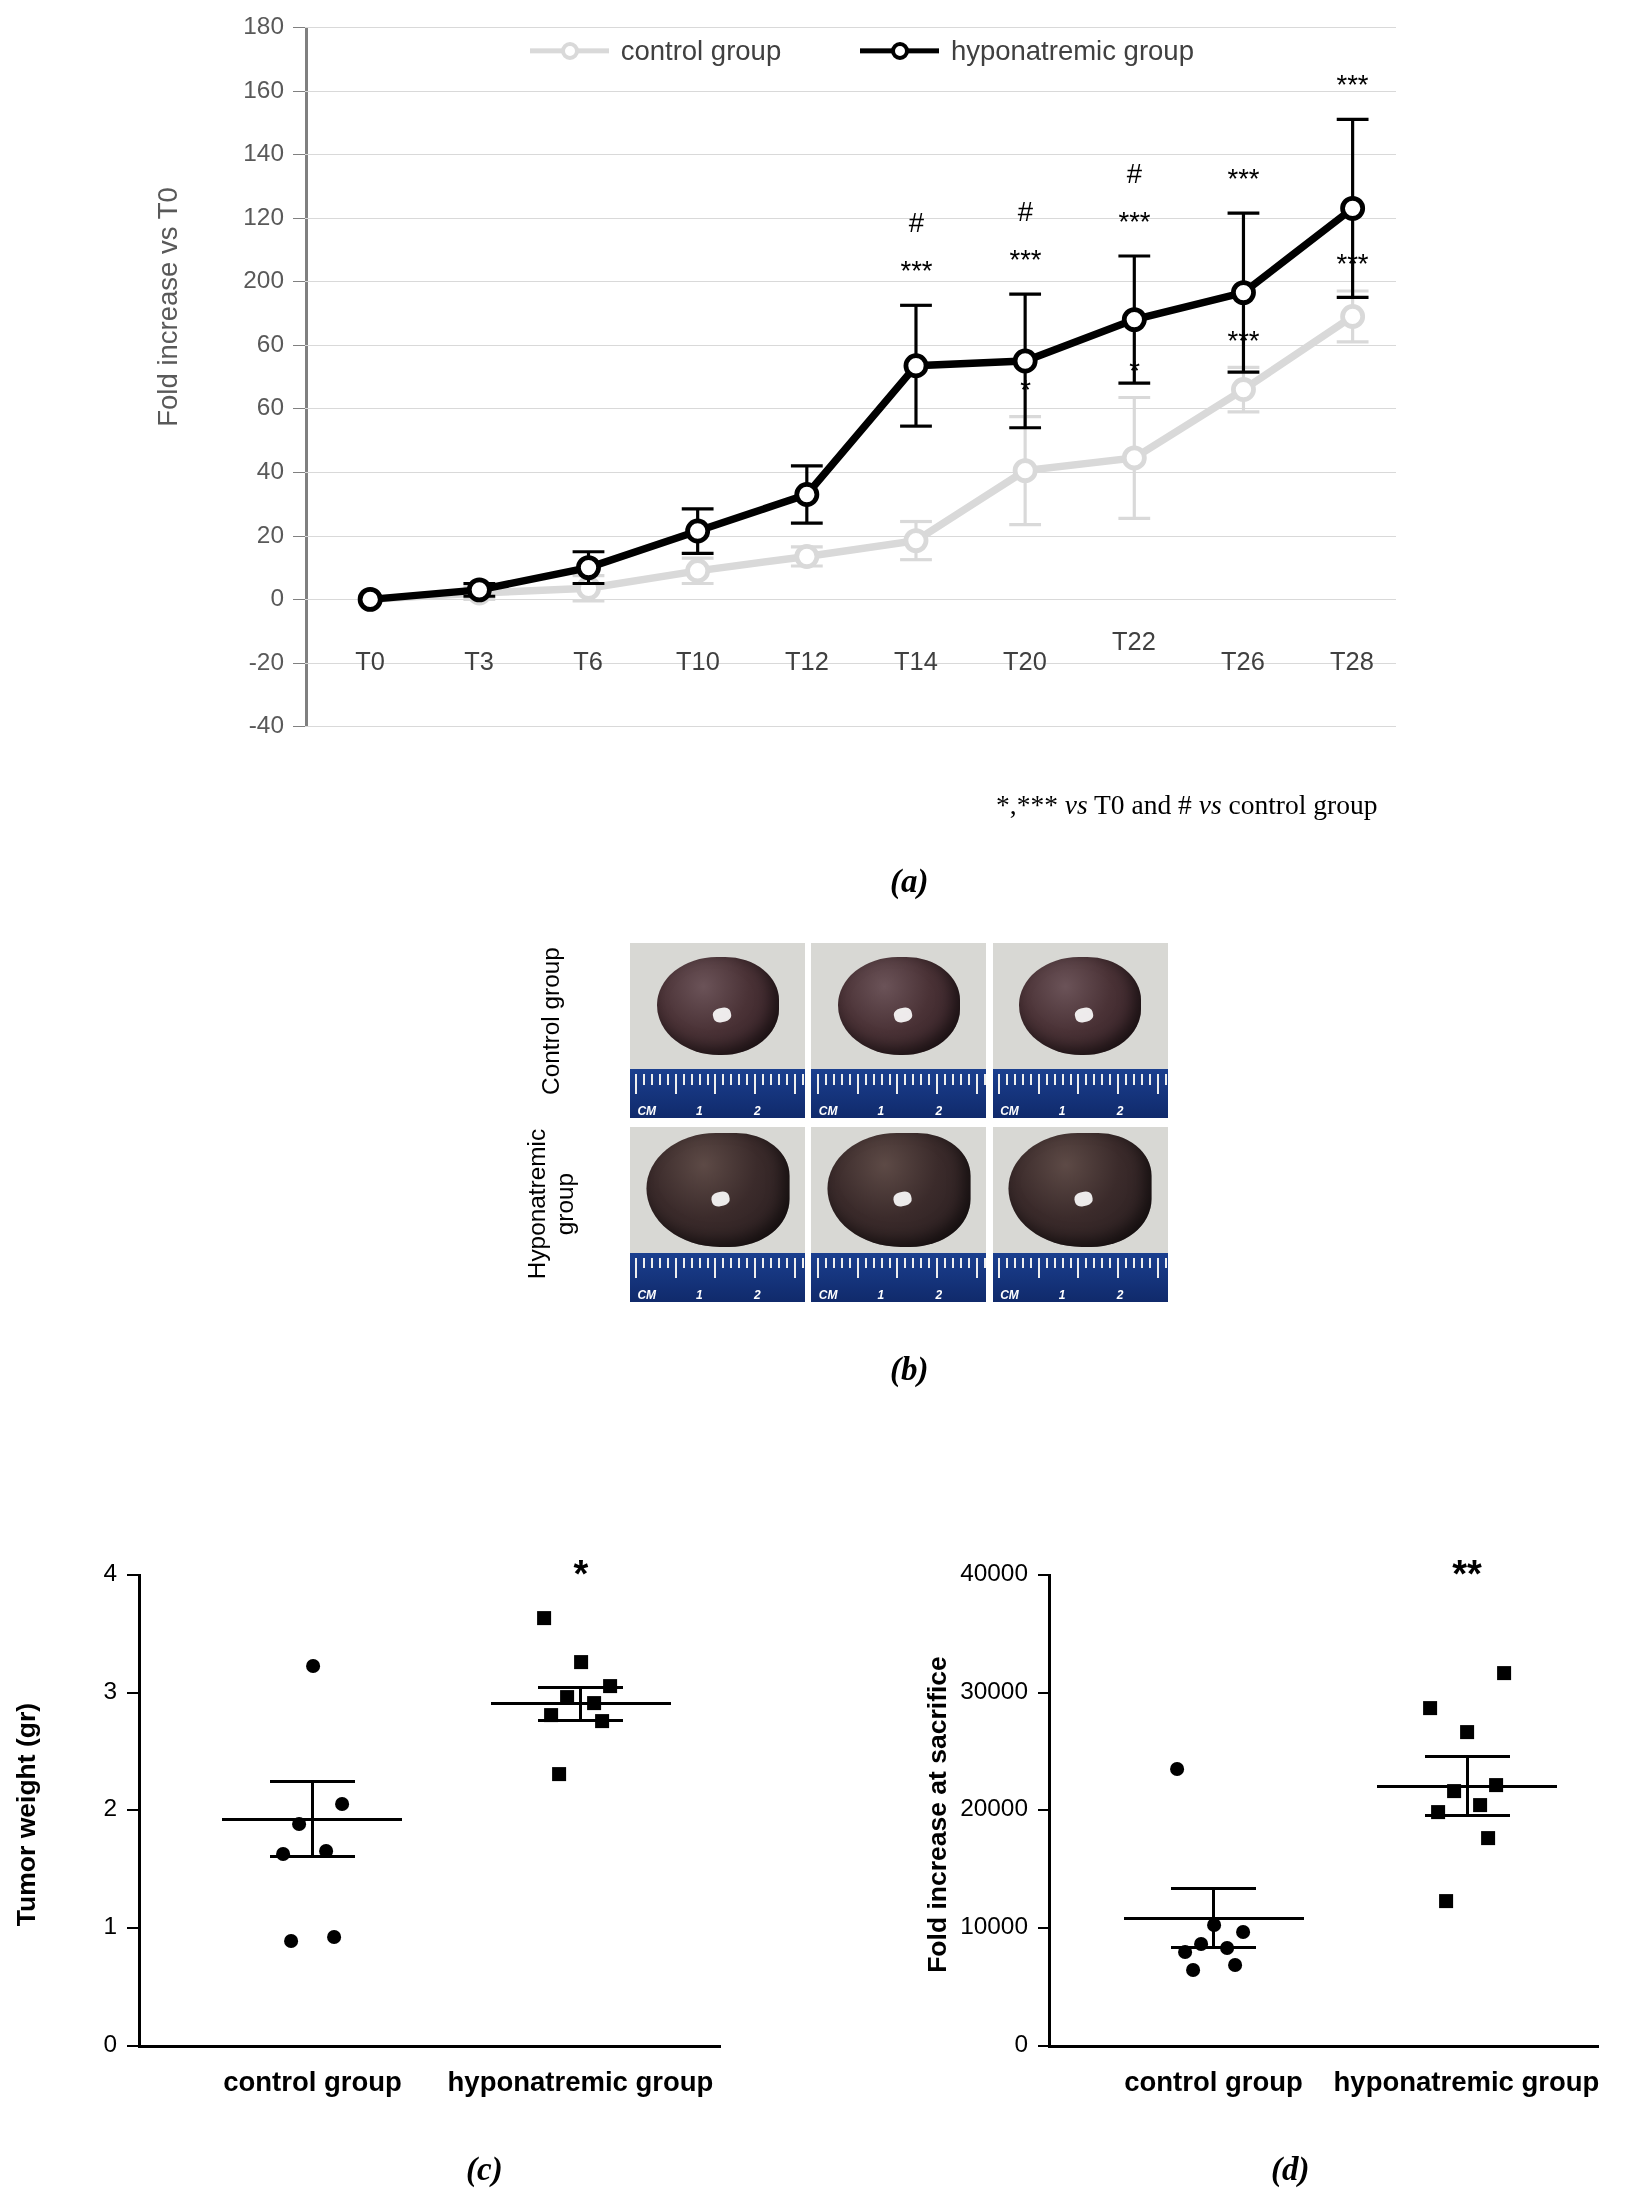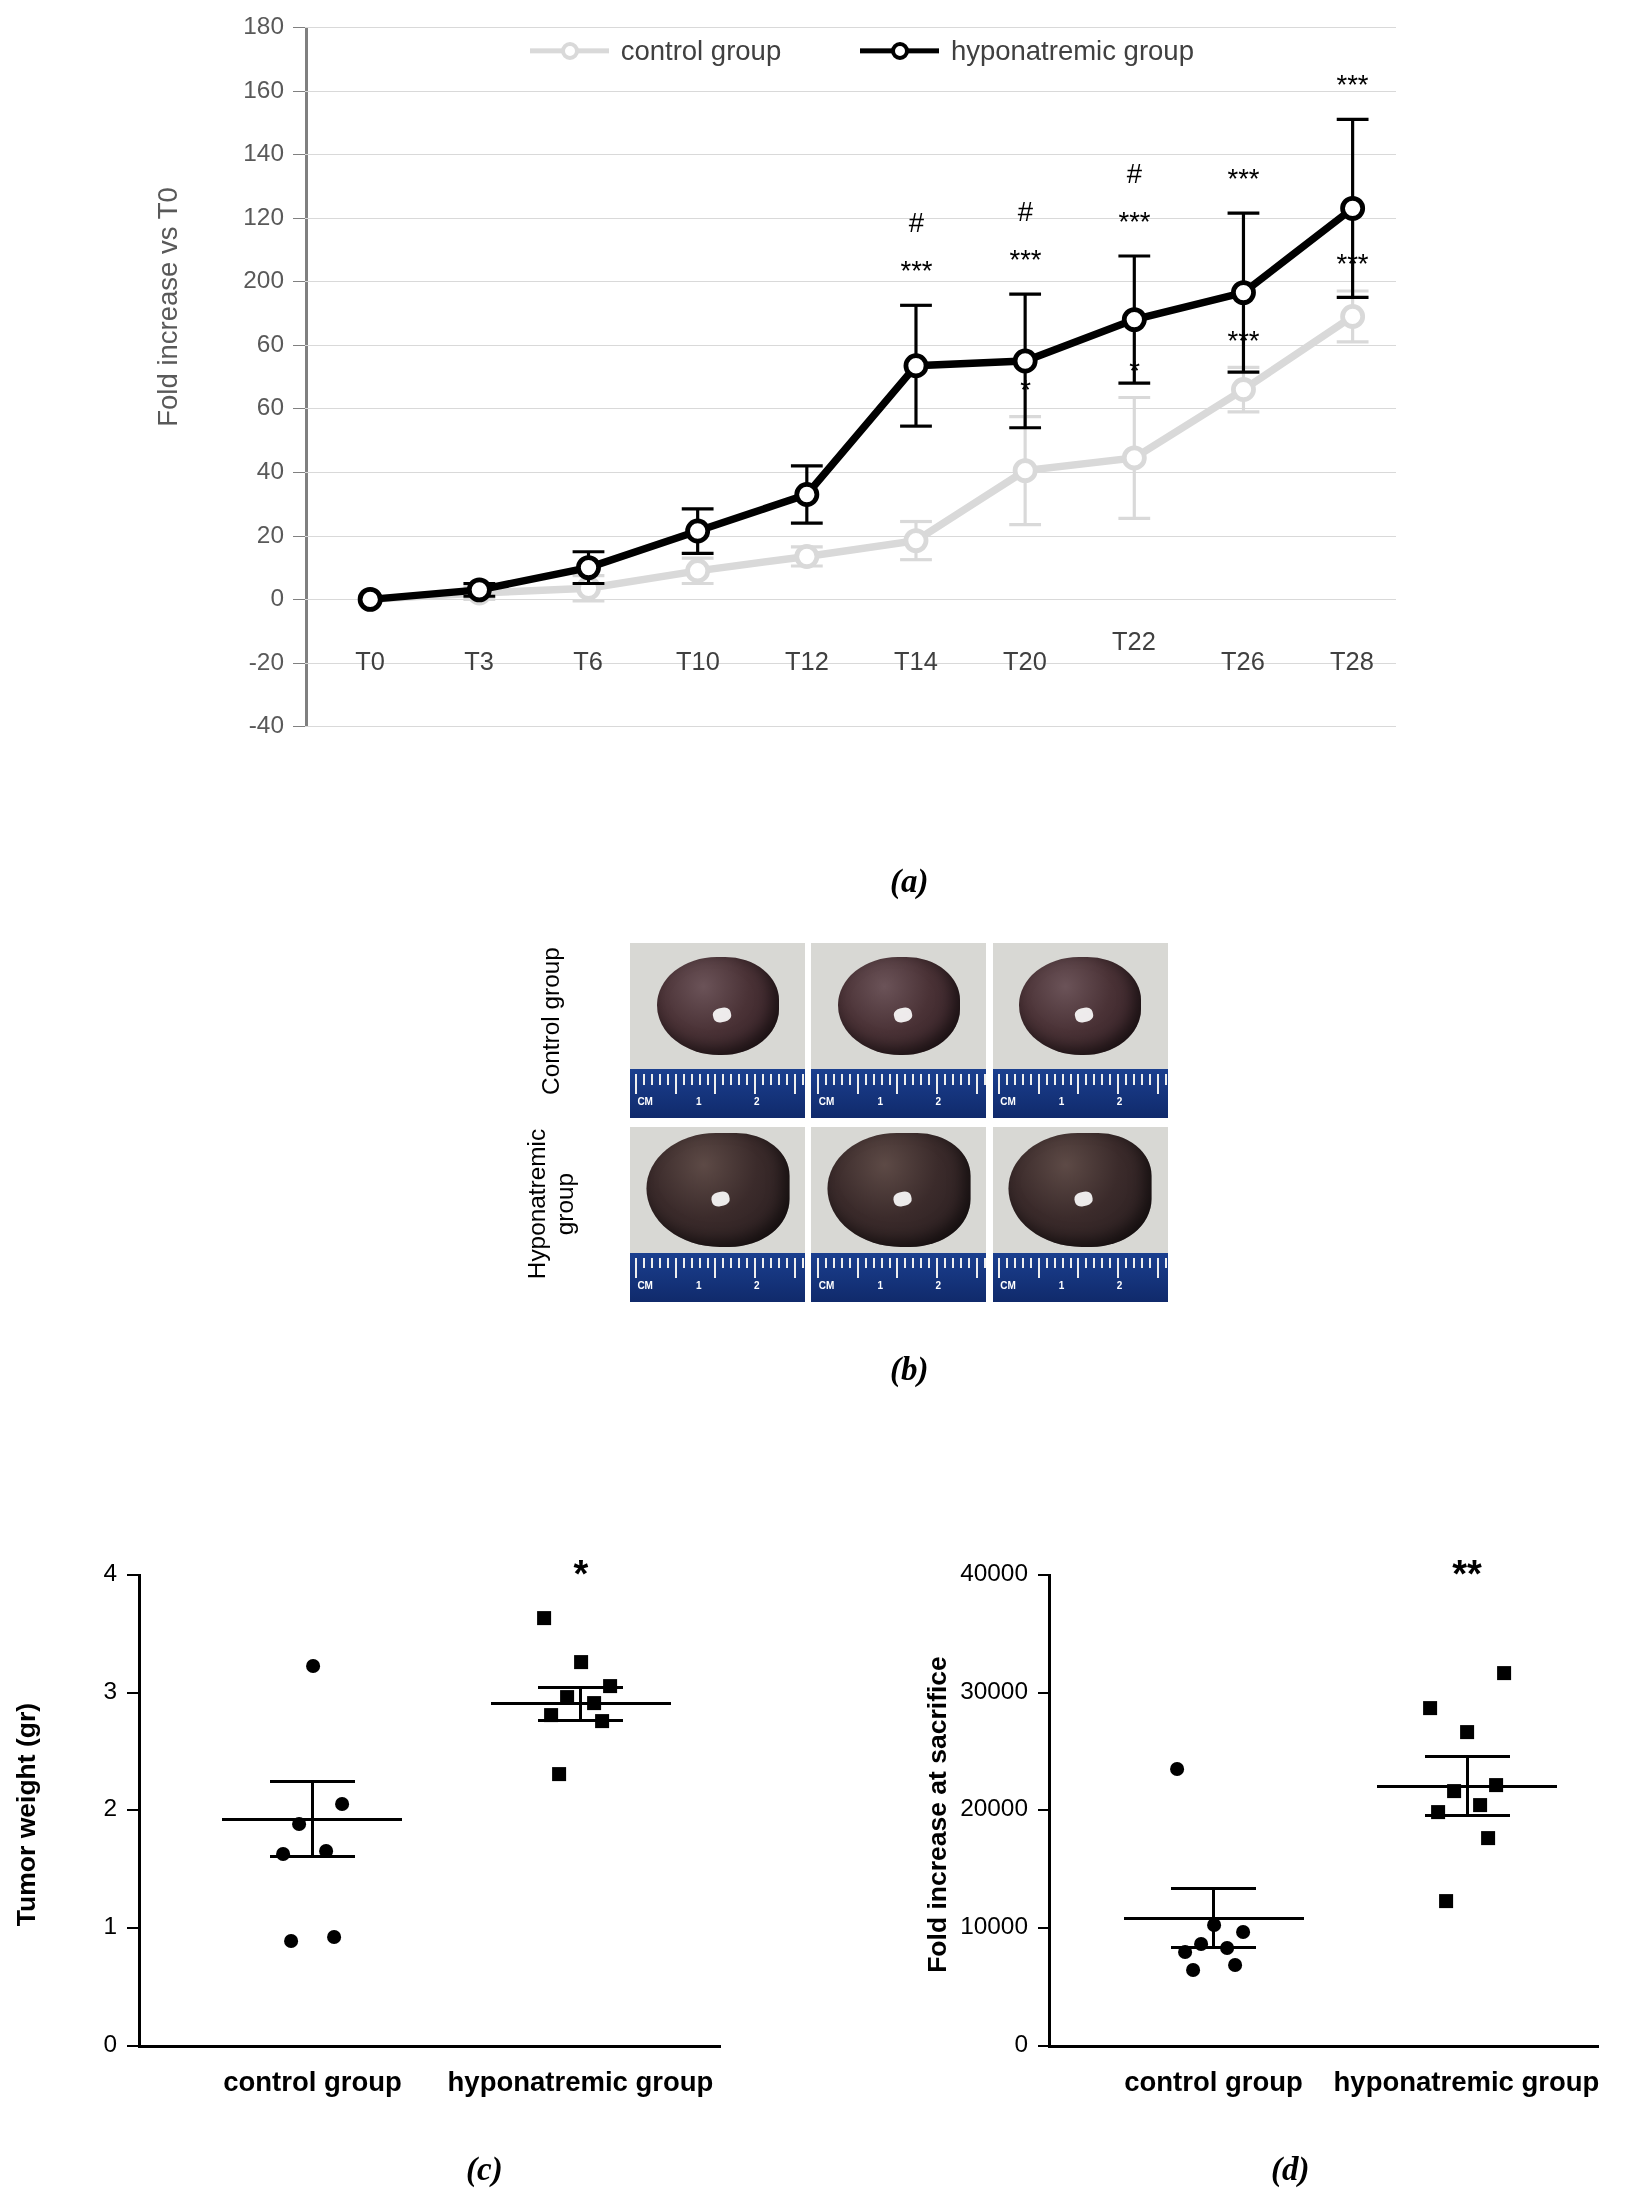--- a/index.html
+++ b/index.html
@@ -85,21 +85,21 @@
   .organ .gleam {
     position:absolute; left:46%; top:52%; width:18px; height:13.8px; background:#fff;
     border-radius:40%; opacity:.9; transform:rotate(-12deg);
   }
   .ruler {
     position:absolute; left:0; bottom:0; width:100%; height:49px;
     background: linear-gradient(#1b3f8f, #102a6b);
   }
   .ruler .tickset { position:absolute; left:5.3px; top:5.3px; right:0; height:21px; }
   .ruler .t { position:absolute; top:0; width:2.1px; background:#eee; }
-  .ruler .lbl { position:absolute; bottom:11px; color:#fff; font-size:10px; font-weight:bold; }
+  .ruler .lbl { position:absolute; bottom:0; color:#fff; font-size:12px; font-style:italic; font-weight:bold; }
   .brow-label {
     position:absolute; width:159px; text-align:center; font-size:24.4px; color:#000;
     transform: rotate(-90deg);
   }
 
   
   #panel-c { position:absolute; left:0px; top:1526px; width:795px; height:662px; }
   #panel-d { position:absolute; left:826px; top:1526px; width:816px; height:662px; }
 
   .scatter-wrap { position:absolute; left:0; top:0; width:100%; height:100%; }
@@ -312,20 +312,23 @@
         <div class="legend-item">
           <div class="legend-line">
             <div class="ln" style="background:#000"></div>
             <div class="mk" style="border:4.8px solid #000"></div>
           </div>
           <span class="legend-label">hyponatremic group</span>
         </div>
       </div>
     </div>
 
+    <div class="note-a">
+      <span>*,*** </span><i>vs</i><span> T0 and # </span><i>vs</i><span> control group</span>
+    </div>
 
     <div class="panel-letter" style="left:890px; top:863px;">(a)</div>
   </div>
 
   <div id="panel-b">
     <div class="bgrid" id="bgrid">
         <div class="brow-label" style="left: -159px; top: 64px;">Control group</div>
         <div class="brow">
           <div class="bcell">
             <div class="organ">

